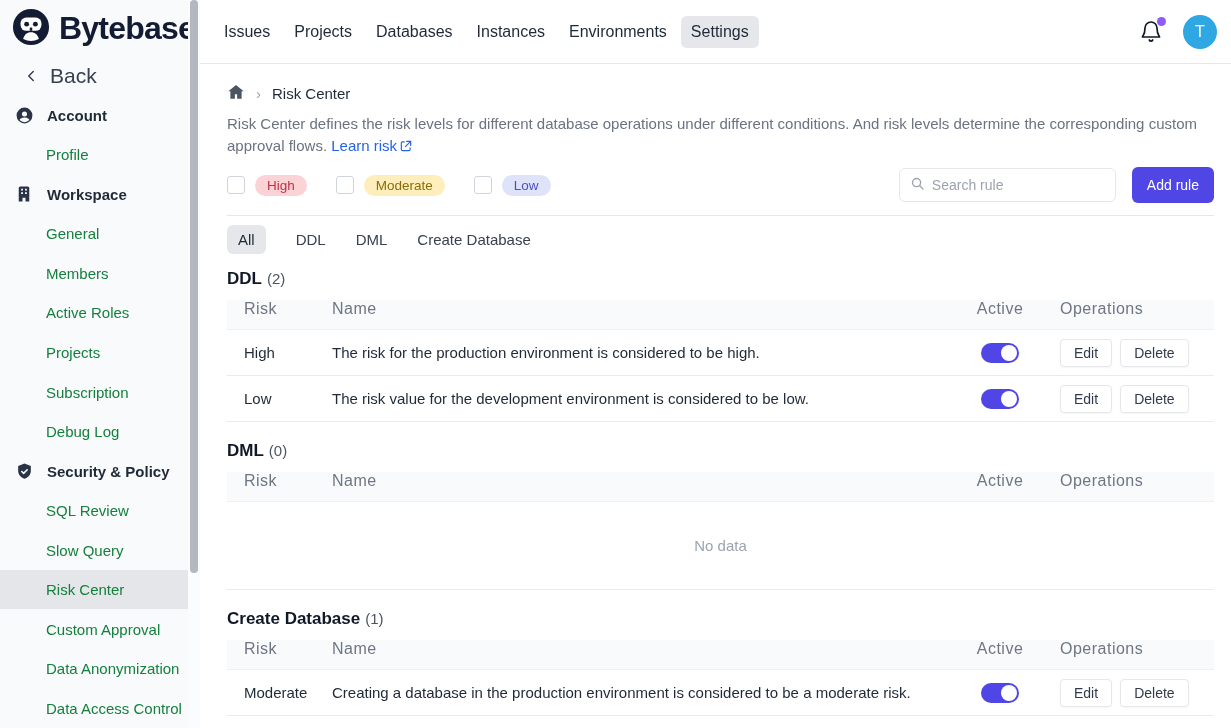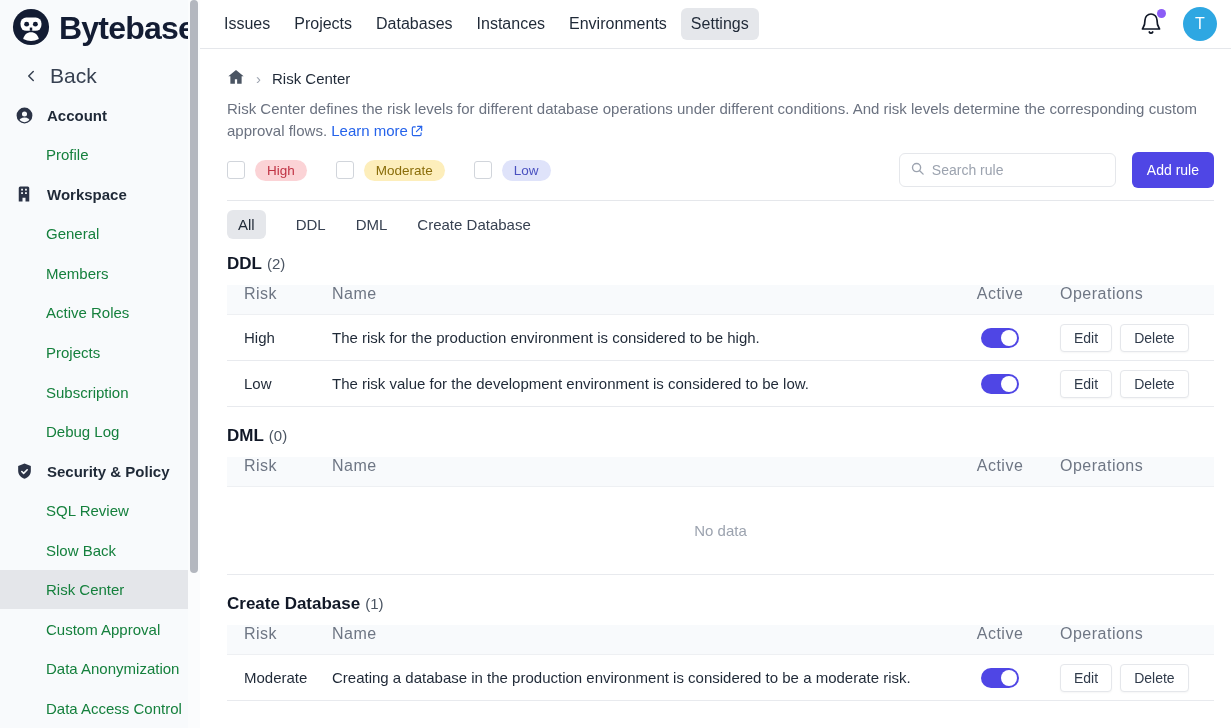--- a/index.html
+++ b/index.html
@@ -17,21 +17,21 @@
   .side-item { padding-left:46px; font-size:15px; color:#15803d; }
   .side-item.selected { background:#e4e6ea; }
   .side-icon { width:20px; height:20px; display:flex; align-items:center; justify-content:center; }
 
   
   .scroll-strip { width:12px; flex-shrink:0; background:#fbfcfd; position:relative; }
   .scroll-thumb { position:absolute; top:0; left:2px; width:8px; height:573px; background:#b3b7bf; border-radius:4px; }
 
   
   .main { flex:1; display:flex; flex-direction:column; background:#fff; min-width:0; }
-  .topbar { height:49px; flex-shrink:0; border-bottom:1px solid #e5e7eb; display:flex; align-items:center; padding:0 14px 0 14px; }
+  .topbar { height:64px; flex-shrink:0; border-bottom:1px solid #e5e7eb; display:flex; align-items:center; padding:0 14px 0 14px; }
   .nav { display:flex; align-items:center; gap:4px; }
   .nav-item { padding:7px 10px; font-size:16px; color:#1f2937; border-radius:6px; cursor:pointer; white-space:nowrap; }
   .nav-item.active { background:#e5e7eb; }
   .topbar-right { margin-left:auto; display:flex; align-items:center; gap:20px; }
   .bell-wrap { position:relative; width:24px; height:26px; cursor:pointer; }
   .bell-dot { position:absolute; top:-2px; right:-3px; width:9px; height:9px; border-radius:50%; background:#8b5cf6; }
   .avatar { width:34px; height:34px; border-radius:50%; background:#2ea7e2; color:#fff; font-size:16px; display:flex; align-items:center; justify-content:center; cursor:pointer; }
 
   .content { flex:1; padding:18px 17px 0 27px; overflow:hidden; }
   .breadcrumb { display:flex; align-items:center; gap:11px; font-size:15px; color:#1f2937; height:22px; }
@@ -152,21 +152,21 @@
             <path d="M12 2l8 3v6.2c0 4.9-3.3 8.6-8 10-4.7-1.4-8-5.1-8-10V5l8-3z" fill="#2b3346"></path>
             <path d="M8.6 12l2.3 2.3 4.5-4.5" fill="none" stroke="#f8fafc" stroke-width="2" stroke-linecap="round" stroke-linejoin="round"></path>
           </svg>
       </span>
       <span>Security &amp; Policy</span>
     </div>
     <div class="side-row side-item">
         <span>SQL Review</span>
       </div>
     <div class="side-row side-item">
-        <span>Slow Back</span>
+        <span>Slow Query</span>
       </div>
     <div class="side-row side-item selected">
         <span>Risk Center</span>
       </div>
     <div class="side-row side-item">
         <span>Custom Approval</span>
       </div>
     <div class="side-row side-item">
         <span>Data Anonymization</span>
       </div>
@@ -212,21 +212,21 @@
               <path d="M12 2.6L1.8 11h2.7v10h6v-6h3v6h6V11h2.7L12 2.6z"></path>
             </svg>
         </span>
         <span class="crumb-sep">›</span>
         <span>Risk Center</span>
       </div>
 
       <p class="description">
         <span>Risk Center defines the risk levels for different database operations under different conditions. And risk levels determine the corresponding custom approval flows.</span>
         <a class="learn-more">
-          <span>Learn more</span><svg width="14" height="14" viewBox="0 0 24 24" fill="none" stroke="#2563eb" stroke-width="2" stroke-linecap="round" stroke-linejoin="round" style="vertical-align:-2px;margin-left:2px;">
+          <span>Learn risk</span><svg width="14" height="14" viewBox="0 0 24 24" fill="none" stroke="#2563eb" stroke-width="2" stroke-linecap="round" stroke-linejoin="round" style="vertical-align:-2px;margin-left:2px;">
               <path d="M9 5H6a2 2 0 0 0-2 2v11a2 2 0 0 0 2 2h11a2 2 0 0 0 2-2v-3"></path>
               <path d="M13 4h7v7"></path>
               <path d="M20 4l-9 9"></path>
             </svg>
         </a>
       </p>
 
       <div class="filter-row">
         <span class="level">
           <span class="checkbox"></span>

